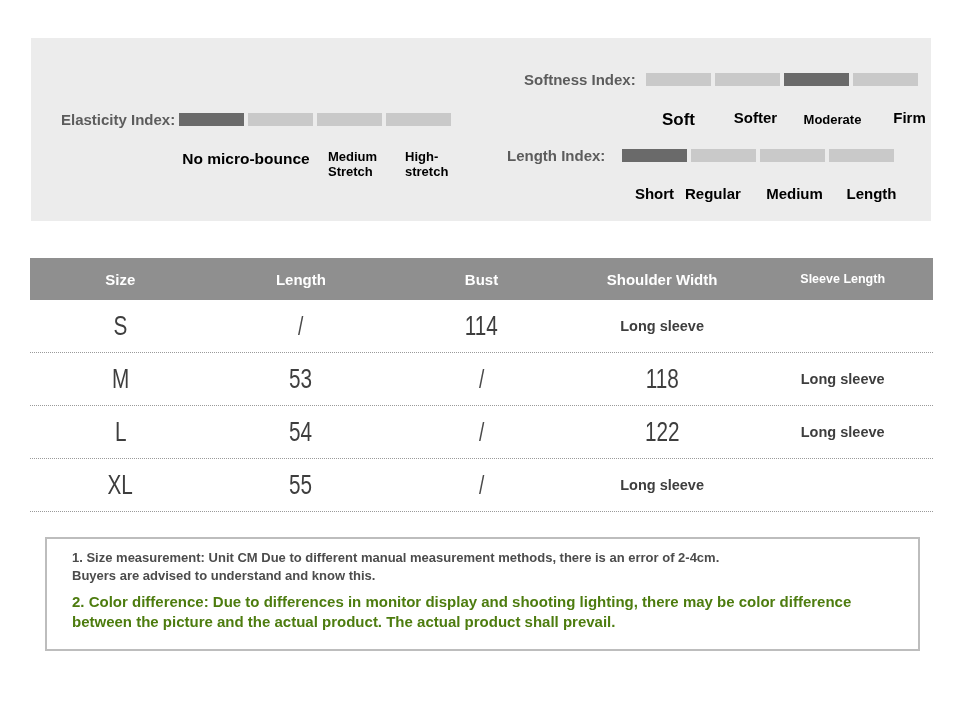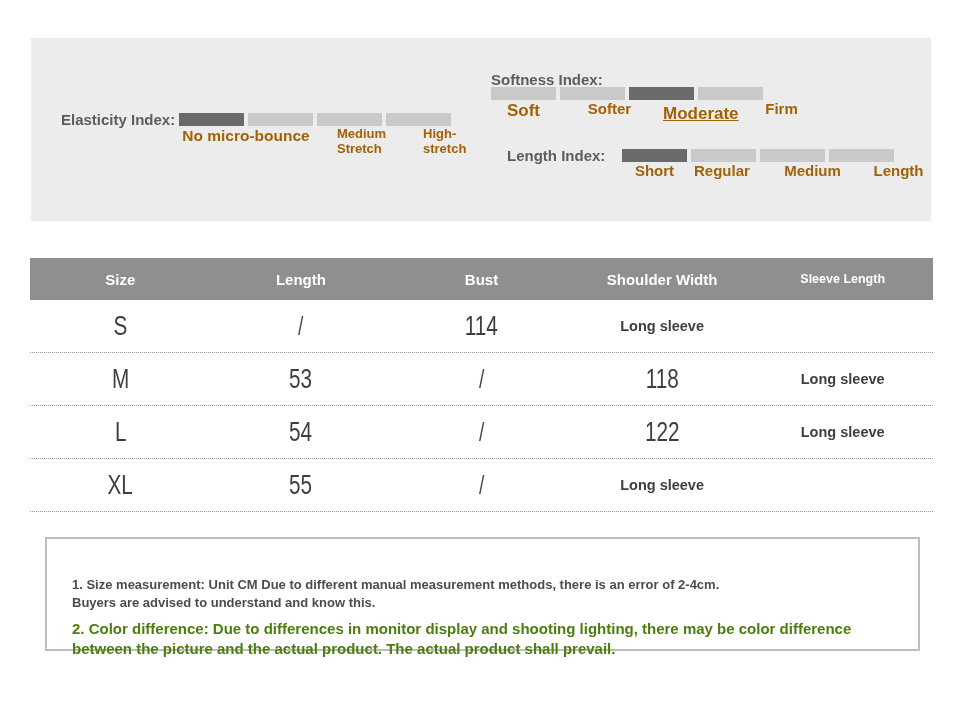--- a/index.html
+++ b/index.html
@@ -14,52 +14,52 @@
   html,body{background:#fff;}
   body{font-family:"Liberation Sans","DejaVu Sans",sans-serif;}
   .page{position:relative;width:980px;height:703px;background:#ffffff;overflow:hidden;}
 
   
   .panel{position:absolute;left:31px;top:38px;width:900px;height:183px;background:var(--panel-bg);}
   .index-row{position:absolute;display:flex;align-items:flex-start;}
   .index-label{font-weight:bold;font-size:15px;color:#5c5c5c;white-space:nowrap;line-height:14px;}
   .row-elasticity{left:30px;top:75px;}
   .row-elasticity .index-label{width:118px;}
-  .row-softness{left:460px;top:35px;flex-direction:column;}
+  .row-softness{left:493px;top:35px;}
   .row-softness .index-label{width:122px;}
   .row-length{left:476px;top:111px;}
   .row-length .index-label{width:115px;}
   .index-body{display:flex;flex-direction:column;}
   .bar{display:flex;gap:4px;}
   .seg{width:65px;height:13px;background:var(--segment-inactive);}
   .seg.active{background:var(--segment-active);}
-  .bar-labels{display:flex;gap:21px;margin-top:1px;color:#a16207;font-weight:bold;}
+  .bar-labels{display:flex;gap:12px;margin-top:24px;color:#000000;font-weight:bold;}
   .bar-labels .lab{width:65px;text-align:center;font-size:14.5px;line-height:1.12;}
   .lab-wide{width:134px !important;font-size:15.5px !important;}
   .lab-two{text-align:left !important;padding-left:3px;font-size:13px !important;}
   .row-softness .lab:nth-child(1){font-size:17px;}
   .row-softness .lab:nth-child(2){font-size:15px;}
-  .row-softness .lab:nth-child(3){font-size:17px;padding-top:3px;text-decoration:underline;}
+  .row-softness .lab:nth-child(3){font-size:13px;padding-top:3px;}
   .row-softness .lab:nth-child(4){font-size:15px;}
   .row-length .lab{font-size:15px;}
   .row-length .lab:nth-child(2){margin-left:-14px;text-align:left;}
 
   
   .size-table{position:absolute;left:30px;top:258px;width:903px;}
   .thead{display:flex;height:42px;background:var(--table-header-bg);align-items:center;}
   .thead .th{width:20%;text-align:center;color:var(--table-header-text);font-weight:bold;font-size:15px;}
   .thead .th:last-child{font-size:12.5px;}
   .trow{display:flex;height:53px;align-items:center;border-bottom:1px dotted #9a9a9a;}
   .trow .td{width:20%;text-align:center;color:#3e3e3e;}
   .cond{display:inline-block;transform:scaleX(0.74);transform-origin:center;font-size:28px;font-weight:400;letter-spacing:0px;}
   .td-slash .cond{font-size:26px;color:#4a4a4a;}
   .td-sleeve{font-size:14.5px;font-weight:bold;color:#111111;}
 
   
-  .notes-box{position:absolute;left:45px;top:537px;width:875px;height:114px;border:2px solid var(--note-border);background:#ffffff;padding:37px 30px 0 25px;}
+  .notes-box{position:absolute;left:45px;top:537px;width:875px;height:114px;border:2px solid var(--note-border);background:#ffffff;padding:10px 30px 0 25px;}
   .note-small{font-size:13px;font-weight:bold;color:#4c4c4c;line-height:1.4;}
   .note-large{font-size:15px;font-weight:bold;color:#4d7c0f;line-height:1.32;margin-top:7px;}
 </style>
 </head>
 <body>
 
 <div class="page">
 
   <section class="panel">
 

